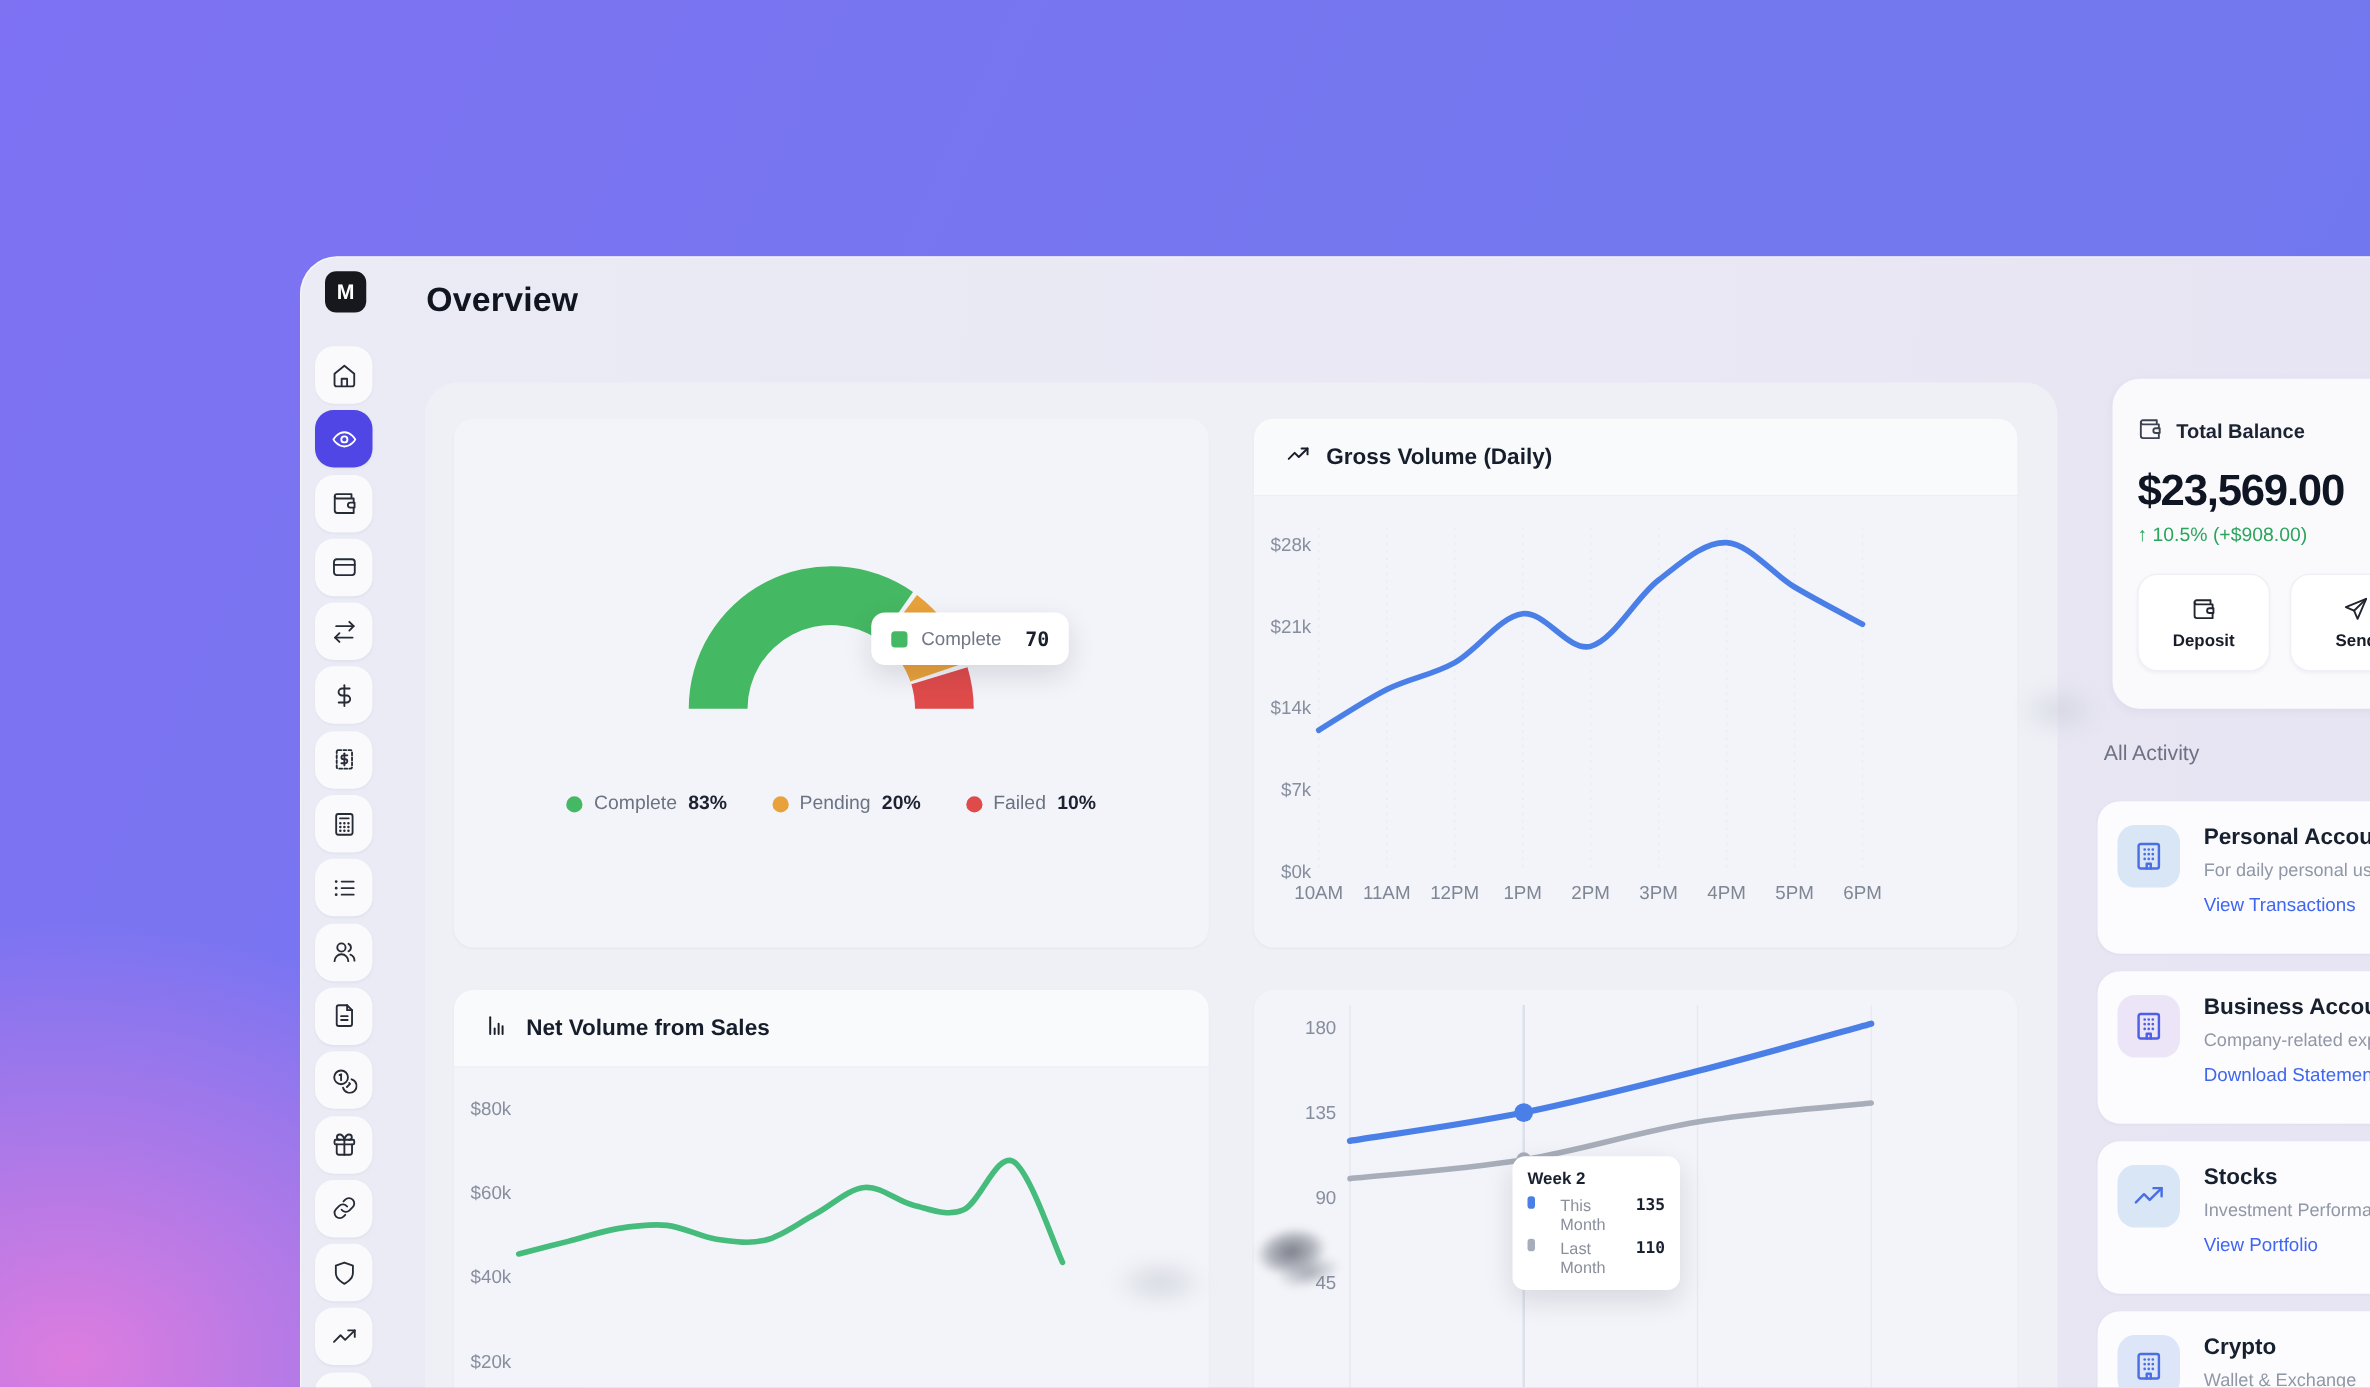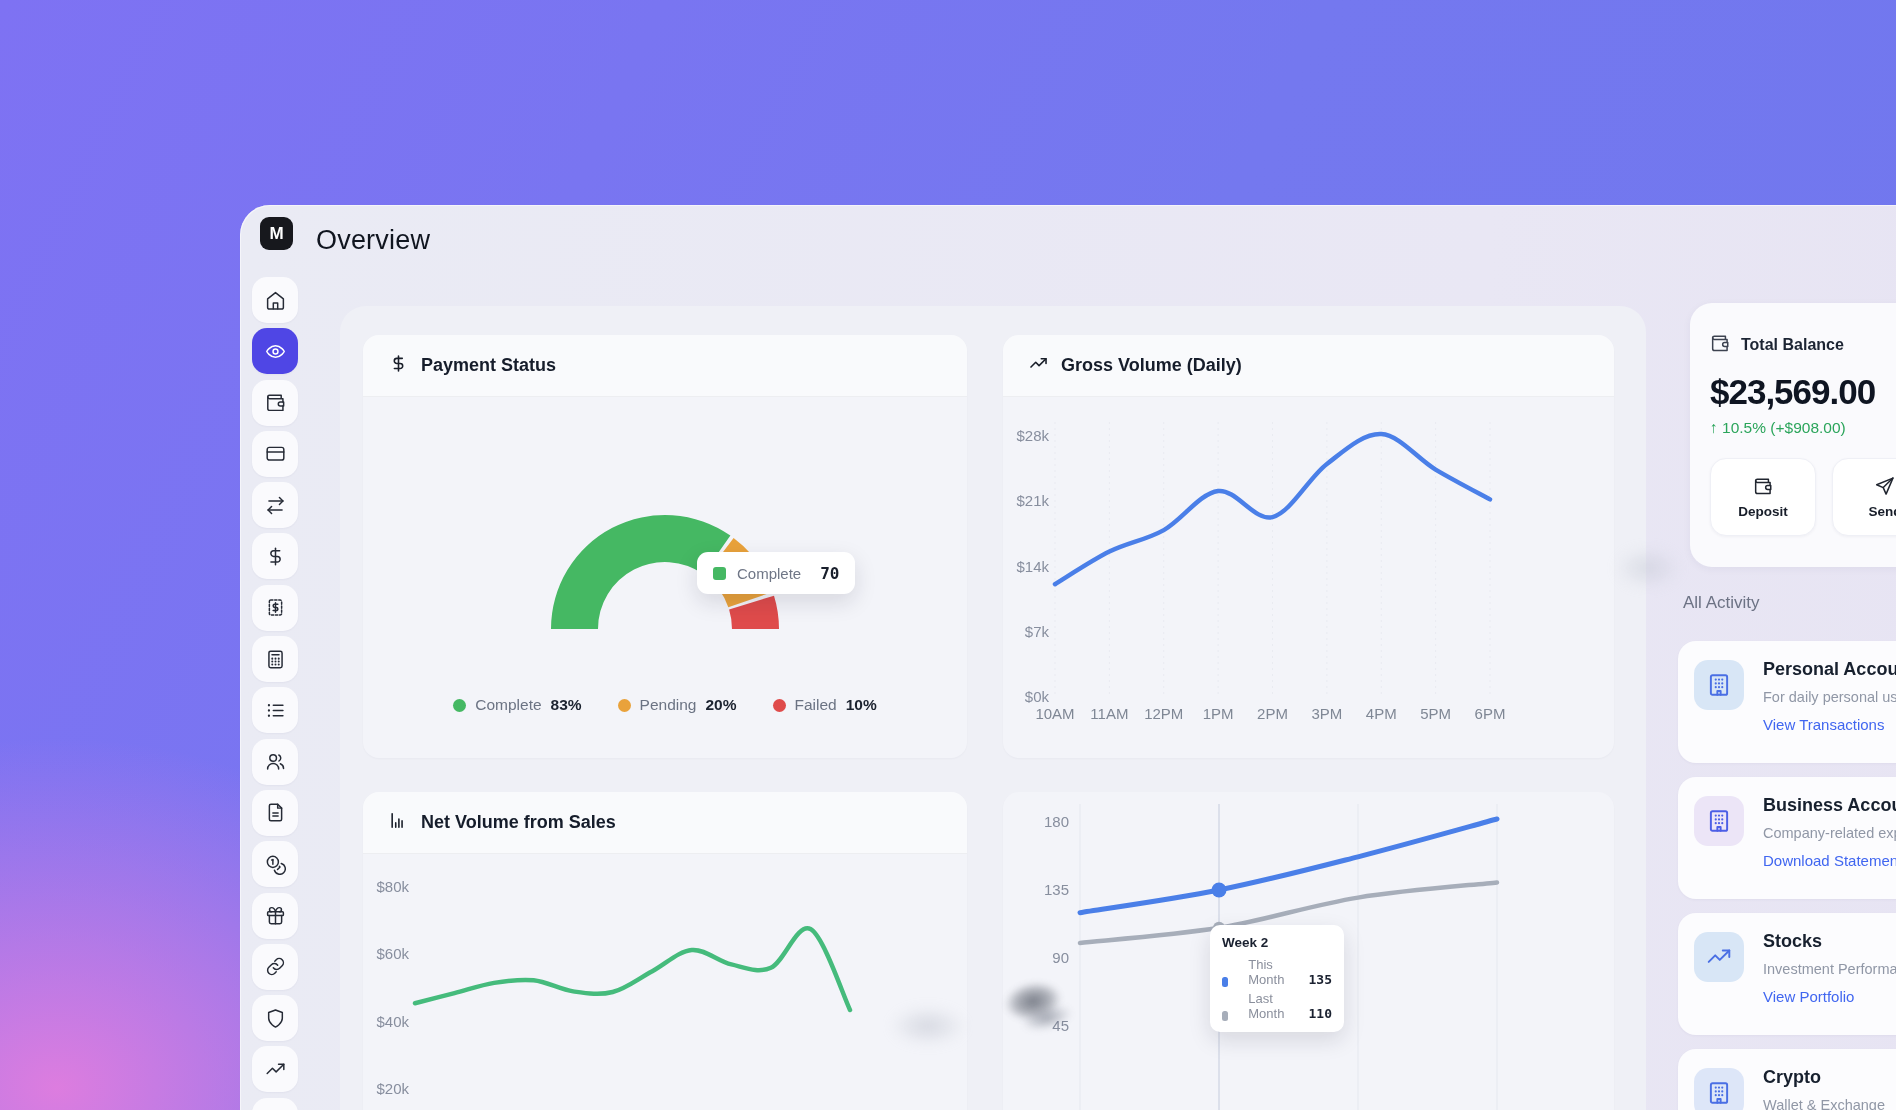--- a/index.html
+++ b/index.html
@@ -14,21 +14,21 @@
     position:absolute; left:240px; top:205px; width:1700px; height:950px;
     border-radius:30px 0 0 0;
     background:linear-gradient(92deg,#eaebf4 0%,#e9e7f4 72%,#e7e4f3 100%);
     box-shadow:inset 1px 1px 0 rgba(255,255,255,.5);
   }
   .logo{
     position:absolute; left:20px; top:12px; width:33px; height:33px; border-radius:9px;
     background:#17181d; color:#fff; font-weight:700; font-size:17px;
     display:flex; align-items:center; justify-content:center;
   }
-  .page-title{ position:absolute; left:76px; top:20px; font-size:27px; font-weight:400; color:#10151f; letter-spacing:.2px; }
+  .page-title{ position:absolute; left:101px; top:20px; font-size:27px; font-weight:700; color:#10151f; letter-spacing:.2px; }
   
   .rail{ position:absolute; left:12px; top:72px; width:46px; display:flex; flex-direction:column; gap:5.3px; }
   .railbtn{
     width:46px; height:46px; border-radius:15px; background:#fafafd; border:0;
     display:flex; align-items:center; justify-content:center; color:#262b36; cursor:pointer;
     box-shadow:0 1px 2px rgba(30,35,70,.04);
   }
   .railbtn svg{ width:21px; height:21px; }
   .railbtn.active{ background:#4f46e5; color:#fff; }
   
@@ -56,21 +56,21 @@
   .lg-item{ display:flex; align-items:center; gap:9px; }
   .lg-dot{ width:13px; height:13px; border-radius:50%; }
   .lg-label{ font-size:15.5px; color:#6b7383; }
   .lg-val{ font-size:15.5px; font-weight:700; color:#1c2330; }
   
   .ntip{
     position:absolute; left:207px; top:133px; width:134px; padding:10px 12px 11px;
     background:#fff; border-radius:10px; box-shadow:0 8px 22px rgba(20,25,50,.13);
   }
   .ntip-title{ font-size:13.5px; font-weight:700; color:#1a2130; margin-bottom:7px; }
-  .ntip-row{ display:flex; align-items:flex-end; gap:20px; margin-top:4px; }
+  .ntip-row{ display:flex; align-items:flex-start; gap:20px; margin-top:4px; }
   .ntip-sq{ width:10px; height:10px; border-radius:2.5px; }
   .ntip-name{ font-size:13px; color:#8a8f9c; }
   .ntip-val{ font-family:"DejaVu Sans Mono",monospace; font-size:13px; font-weight:700; color:#1a2130; margin-left:auto; }
   
   .balance-card{
     position:absolute; left:1450px; top:98px; width:292px; height:264px; border-radius:22px;
     background:#fafafd; box-shadow:0 2px 8px rgba(30,35,70,.05); padding:30px 20px 0;
   }
   .bal-head{ display:flex; align-items:center; gap:11px; color:#3c4250; }
   .bal-head svg{ width:20px; height:20px; }
@@ -228,27 +228,20 @@
             <path d="m2.5 16.5 6-6 4.2 4.2L21.5 6"></path>
             <path d="M15.5 6h6v6"></path>
           </svg>
         </button>
         <button class="railbtn"></button>
       </nav>
 
     <main class="charts">
 
       <section class="card" style="left:23px;top:29px;width:604px;height:423px">
-        <header class="card-head">
-          <span id="hicon-0"><svg viewBox="0 0 24 24" fill="none" stroke="currentColor" stroke-width="2" stroke-linecap="round" stroke-linejoin="round">
-                <path d="M12 2.5v19"></path>
-                <path d="M16.8 5.5H9.9a3.2 3.2 0 0 0 0 6.4h4.2a3.2 3.2 0 0 1 0 6.4H6.8"></path>
-              </svg></span>
-          <span class="htitle">Payment Status</span>
-        </header>
         <div class="card-body">
           <svg class="chart" id="svg-0" width="604" height="361" viewBox="0 0 604 361">
               <path d="M188.0 232.0 A114 114 0 0 1 367.4 138.6 L340.4 177.1 A67 67 0 0 0 235.0 232.0 Z" fill="#45B863"></path>
               <path d="M370.6 141.0 A114 114 0 0 1 409.8 194.9 L365.3 210.2 A67 67 0 0 0 342.3 178.5 Z" fill="#E9A23B"></path>
               <path d="M411.0 198.7 A114 114 0 0 1 416.0 232.0 L369.0 232.0 A67 67 0 0 0 366.1 212.4 Z" fill="#DF4B4B"></path>
             </svg>
           <div class="gtip">
             <span class="sq" id="gtip-sq" style="background: rgb(69, 184, 99);"></span>
             <span class="gtip-label">Complete</span>
             <span class="gtip-val">70</span>

